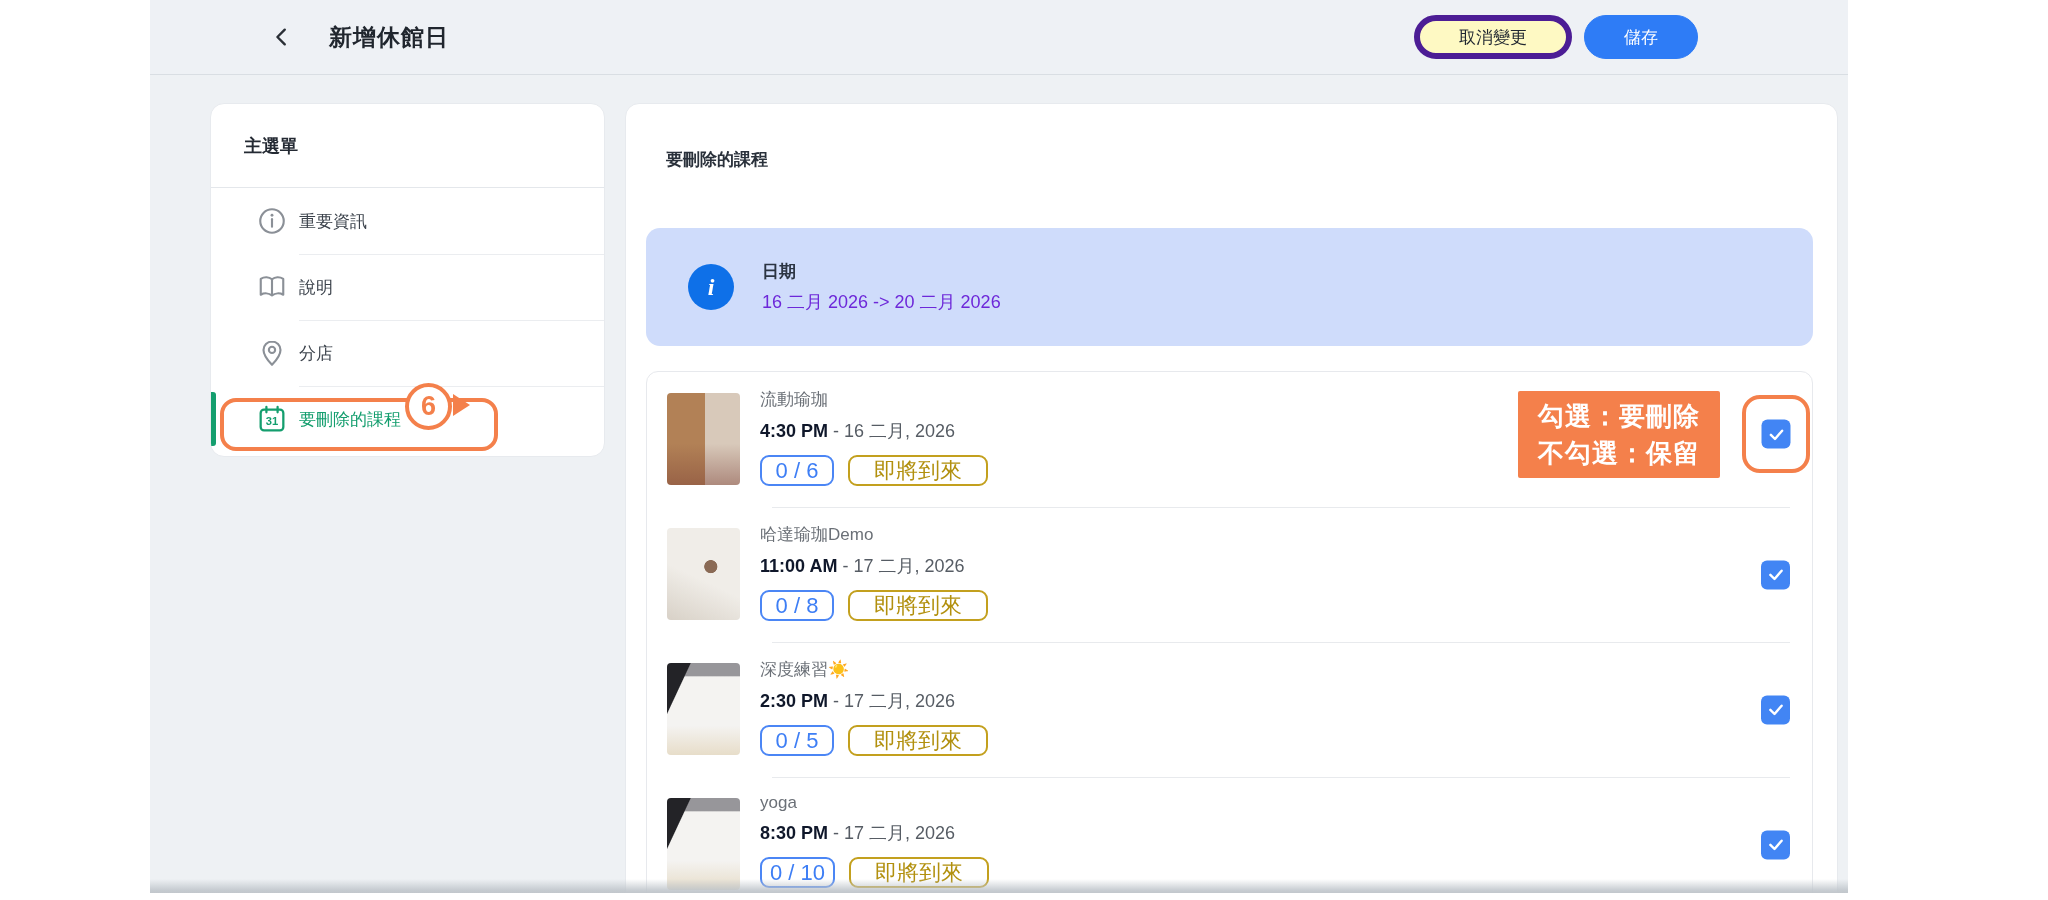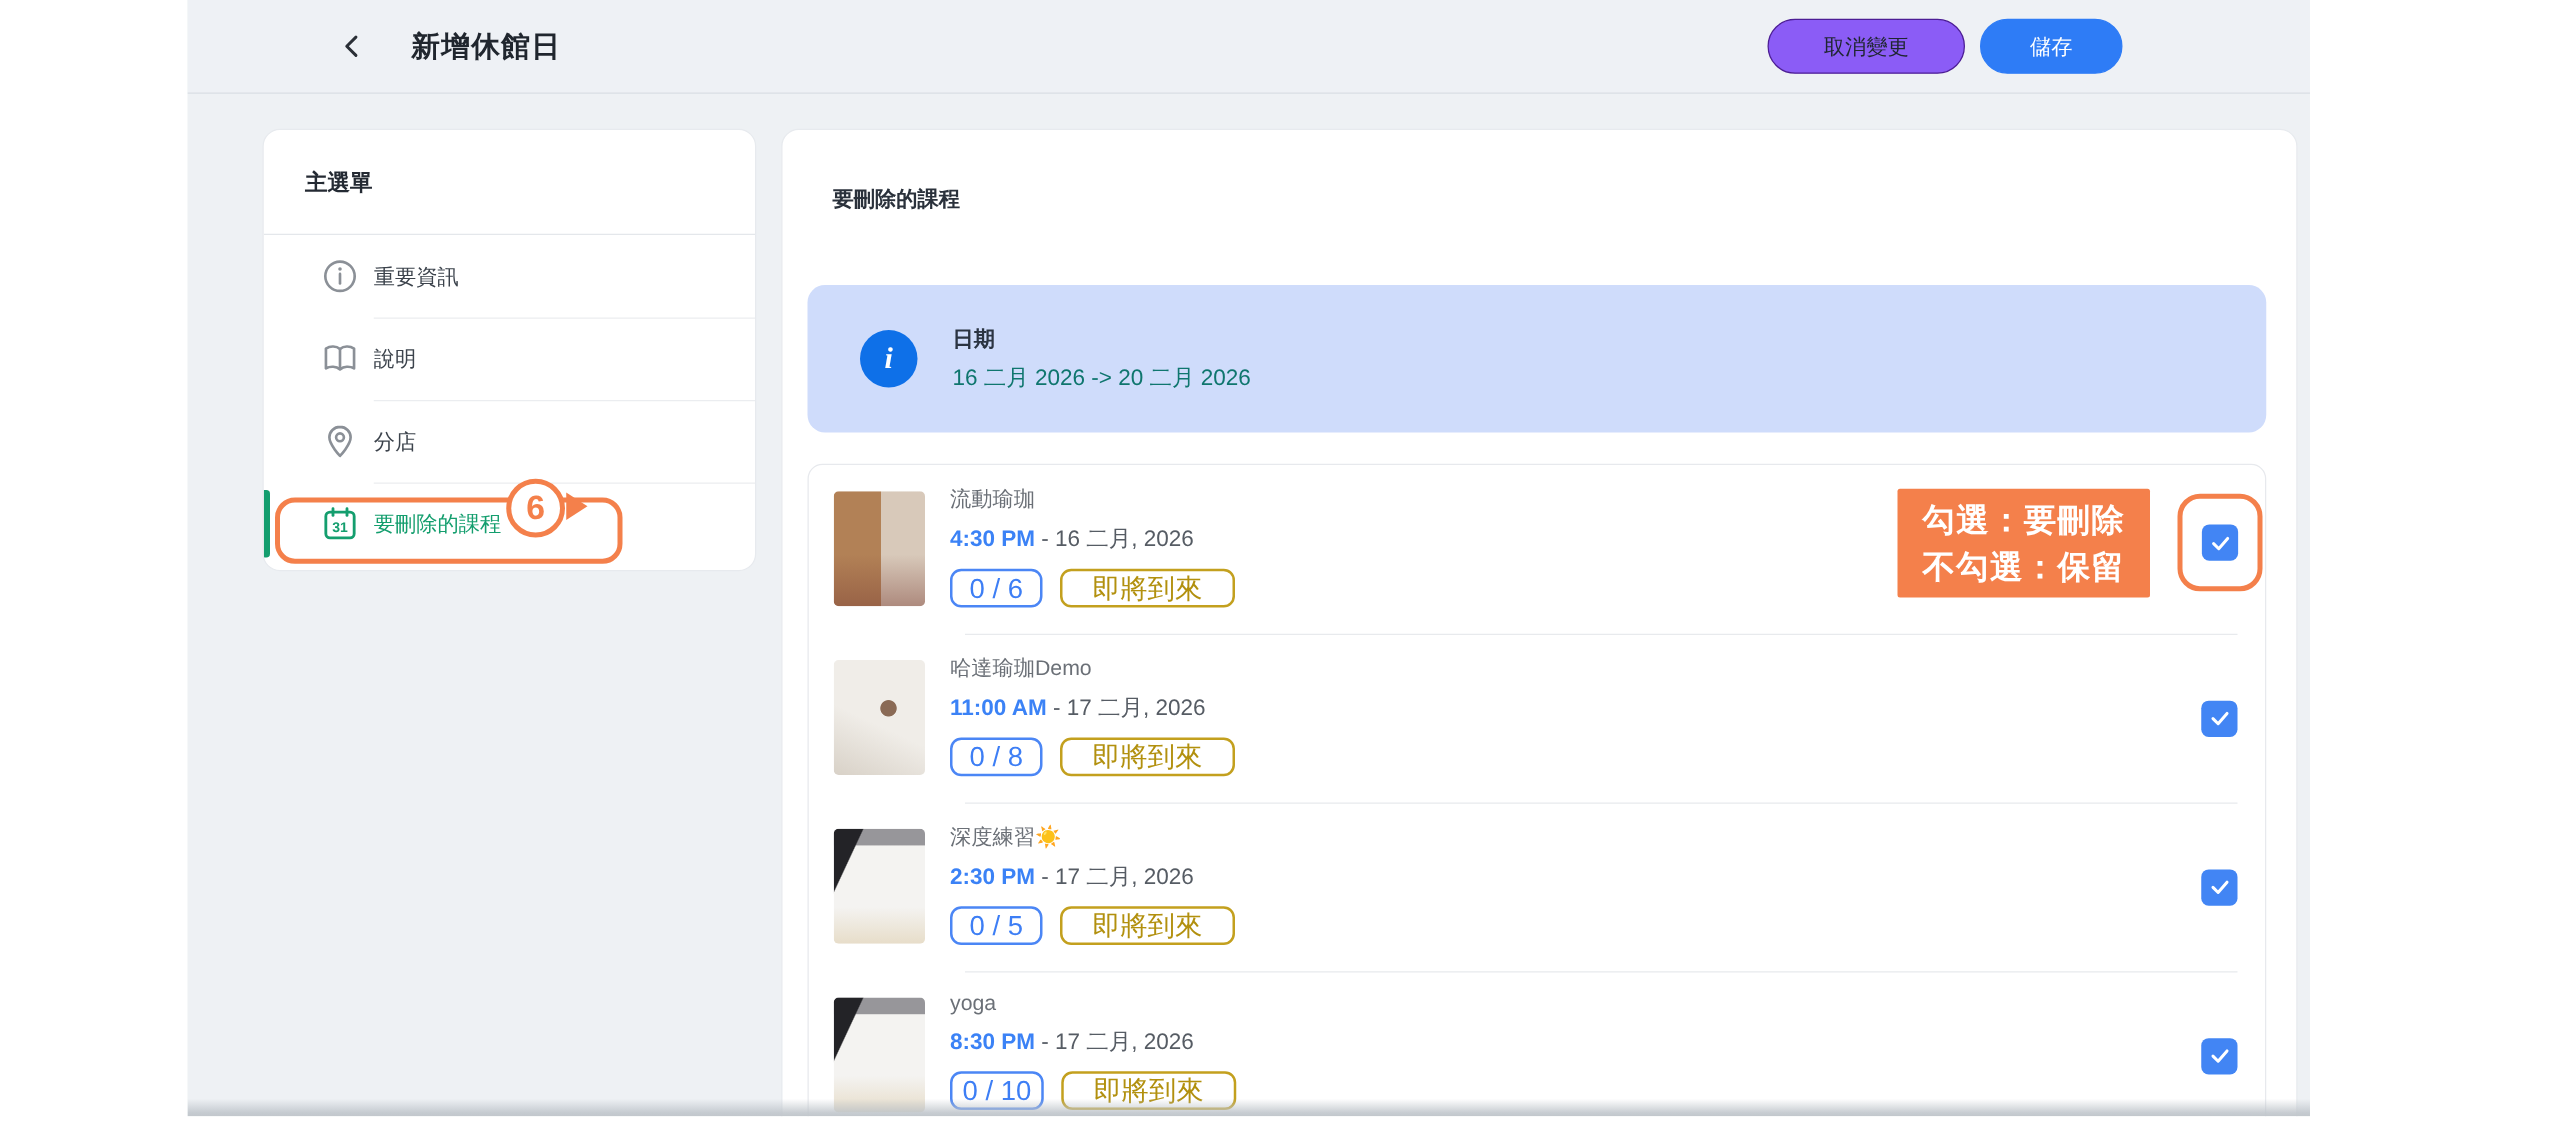--- a/index.html
+++ b/index.html
@@ -6,54 +6,54 @@
   html,body { width:2048px; height:900px; background:#ffffff; font-family:"Liberation Sans","DejaVu Sans",sans-serif; overflow:hidden; }
 
   .app { position:absolute; left:150px; top:0; width:1698px; height:893px; background:#eef1f4; overflow:hidden; }
 
   
   .header { position:absolute; left:0; top:0; width:100%; height:75px; background:#eef1f5; border-bottom:1px solid #d9dee3; display:flex; align-items:center; }
   .back-btn { margin-left:115px; width:34px; height:34px; display:flex; align-items:center; justify-content:center; cursor:pointer; }
   .page-title { margin-left:30px; font-size:23px; font-weight:bold; color:#20262e; letter-spacing:1px; }
   .header-actions { margin-left:auto; margin-right:150px; display:flex; gap:12px; align-items:center; }
   .btn { height:44px; border-radius:22px; font-size:17px; display:flex; align-items:center; justify-content:center; cursor:pointer; }
-  .btn-cancel { width:158px; background:#8b5cf6; border:1px solid #4c1d95; color:#1f2630; }
+  .btn-cancel { width:158px; background:#fef9c3; border:6px solid #4c1d95; color:#1f2630; }
   .btn-save { width:114px; background:#2e7cf6; border:1px solid #2e7cf6; color:#ffffff; }
 
   
   .sidebar-card { position:absolute; left:60px; top:103px; width:395px; height:354px; background:#ffffff; border:1px solid #e7eaee; border-radius:14px; overflow:hidden; }
   .sidebar-title { height:84px; display:flex; align-items:center; padding-left:33px; font-size:18px; font-weight:bold; color:#242a33; border-bottom:1px solid #e4e7eb; }
   .menu-item { position:relative; height:66px; display:flex; align-items:center; cursor:pointer; }
   .menu-item + .menu-item::before { content:""; position:absolute; left:88px; right:0; top:0; border-top:1px solid #ebedf0; }
   .menu-icon { position:absolute; left:45px; width:32px; height:32px; color:#8b9097; display:flex; align-items:center; justify-content:center; }
   .menu-label { margin-left:88px; font-size:17px; color:#3c434c; }
   .menu-item.selected .menu-label, .menu-item.selected .menu-icon { color:#149e6e; }
   .selected-bar { position:absolute; left:0; top:6px; bottom:6px; width:5px; background:#149e6e; border-radius:0 3px 3px 0; }
 
   
   .main-card { position:absolute; left:475px; top:103px; width:1213px; height:820px; background:#ffffff; border:1px solid #e7eaee; border-radius:14px; }
   .main-heading { position:absolute; left:40px; top:44px; font-size:17px; font-weight:bold; color:#2a313b; }
 
   .banner { position:absolute; left:20px; top:124px; width:1167px; height:118px; background:#cfdcfb; border-radius:14px; display:flex; align-items:center; }
   .banner-icon { margin-left:42px; width:46px; height:46px; border-radius:50%; background:#0e70e8; color:#ffffff; display:flex; align-items:center; justify-content:center; font-size:24px; font-weight:bold; font-family:"Liberation Serif","DejaVu Serif",serif; font-style:italic; flex:0 0 auto; }
   .banner-text { margin-left:28px; }
   .banner-title { font-size:17px; font-weight:bold; color:#2b3442; }
-  .banner-range { margin-top:7px; font-size:18px; color:#0f766e; }
+  .banner-range { margin-top:7px; font-size:18px; color:#6d28d9; }
 
   .list-card { position:absolute; left:20px; top:267px; width:1167px; height:700px; background:#ffffff; border:1px solid #e7e9ed; border-radius:12px; overflow:hidden; }
   .class-row { position:relative; height:135px; }
   .class-row + .class-row::before { content:""; position:absolute; left:125px; right:22px; top:0; border-top:1px solid #e8eaed; }
   .thumb { position:absolute; left:20px; top:21px; width:73px; height:92px; border-radius:4px; }
   .thumb.t0 { background-image:linear-gradient(180deg, rgba(0,0,0,0) 55%, rgba(122,62,52,0.45) 100%), linear-gradient(90deg,#b28156 0 52%, #d8c9ba 52% 100%); }
   .thumb.t1 { background-image:radial-gradient(circle at 60% 42%, #8a6a55 0 9%, rgba(0,0,0,0) 10%), linear-gradient(205deg, #f0ede8 0 55%, #d8d1c7 100%); }
   .thumb.t2 { background-image:linear-gradient(115deg, #232327 0 20%, rgba(0,0,0,0) 21%), linear-gradient(180deg, #97969a 0 14%, #f4f3f1 15% 68%, #e7ddc9 100%); }
   .row-body { position:absolute; left:113px; top:16px; }
   .class-name { font-size:17px; color:#6b7077; }
   .class-time { margin-top:8px; font-size:18px; color:#565c64; }
-  .class-time b { color:#3b82f6; }
+  .class-time b { color:#0f172a; }
   .badges { margin-top:12px; display:flex; gap:14px; }
   .badge { height:31px; border-radius:9px; display:flex; align-items:center; justify-content:center; font-size:22px; }
   .badge-capacity { min-width:74px; border:2px solid #4b86f5; color:#3d7ef5; padding:0 8px; }
   .badge-status { border:2px solid #c3a01e; color:#b2900e; padding:0 24px; }
   .row-check { position:absolute; right:22px; top:50%; transform:translateY(-50%); width:29px; height:29px; border-radius:6px; background:#4285f4; display:flex; align-items:center; justify-content:center; cursor:pointer; }
 
   
   .ann-menu-outline { position:absolute; left:70px; top:398px; width:278px; height:53px; border:4px solid #f4804b; border-radius:16px; pointer-events:none; }
   .ann-step { position:absolute; left:255px; top:383px; width:47px; height:47px; background:#ffffff; border:4px solid #f4804b; border-radius:50%; color:#f4804b; font-size:27px; font-weight:bold; display:flex; align-items:center; justify-content:center; }
   .ann-step-tail { position:absolute; left:303px; top:394px; width:0; height:0; border-top:11px solid transparent; border-bottom:11px solid transparent; border-left:17px solid #f4804b; }

